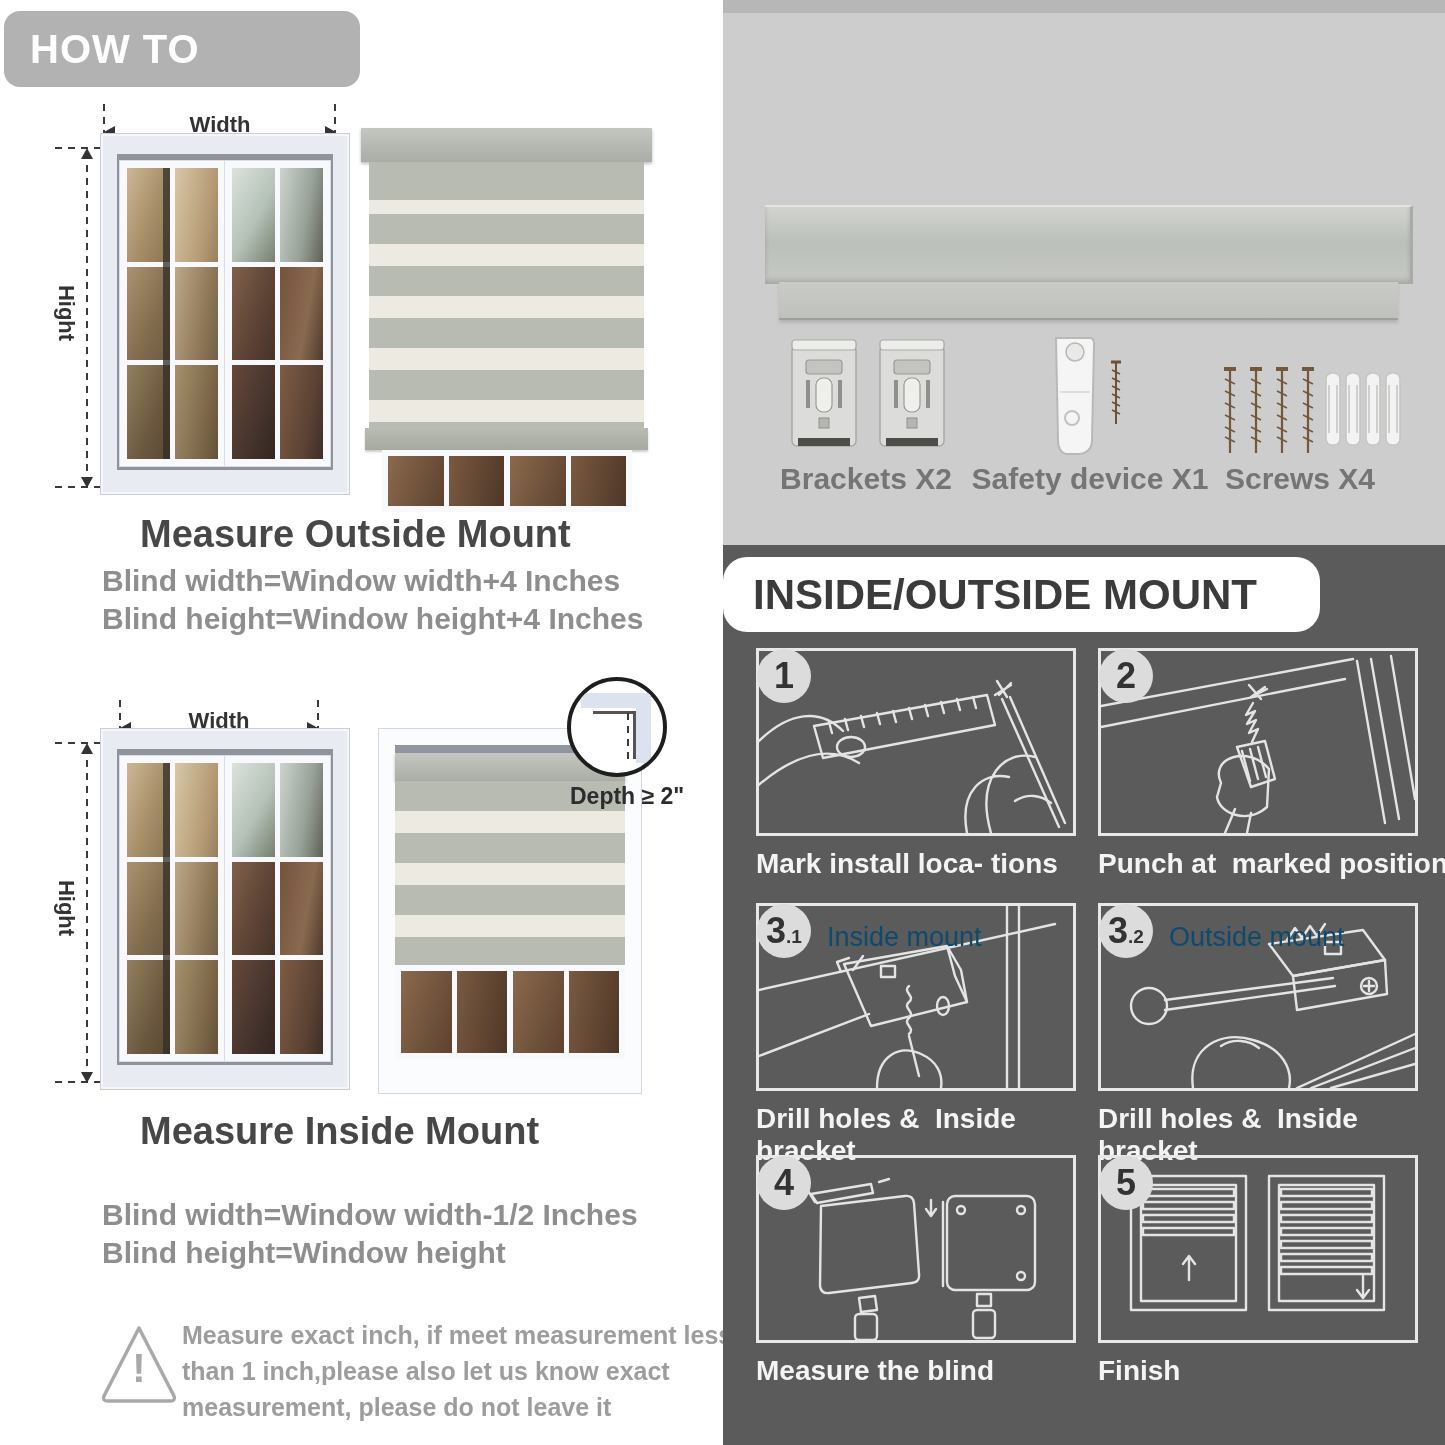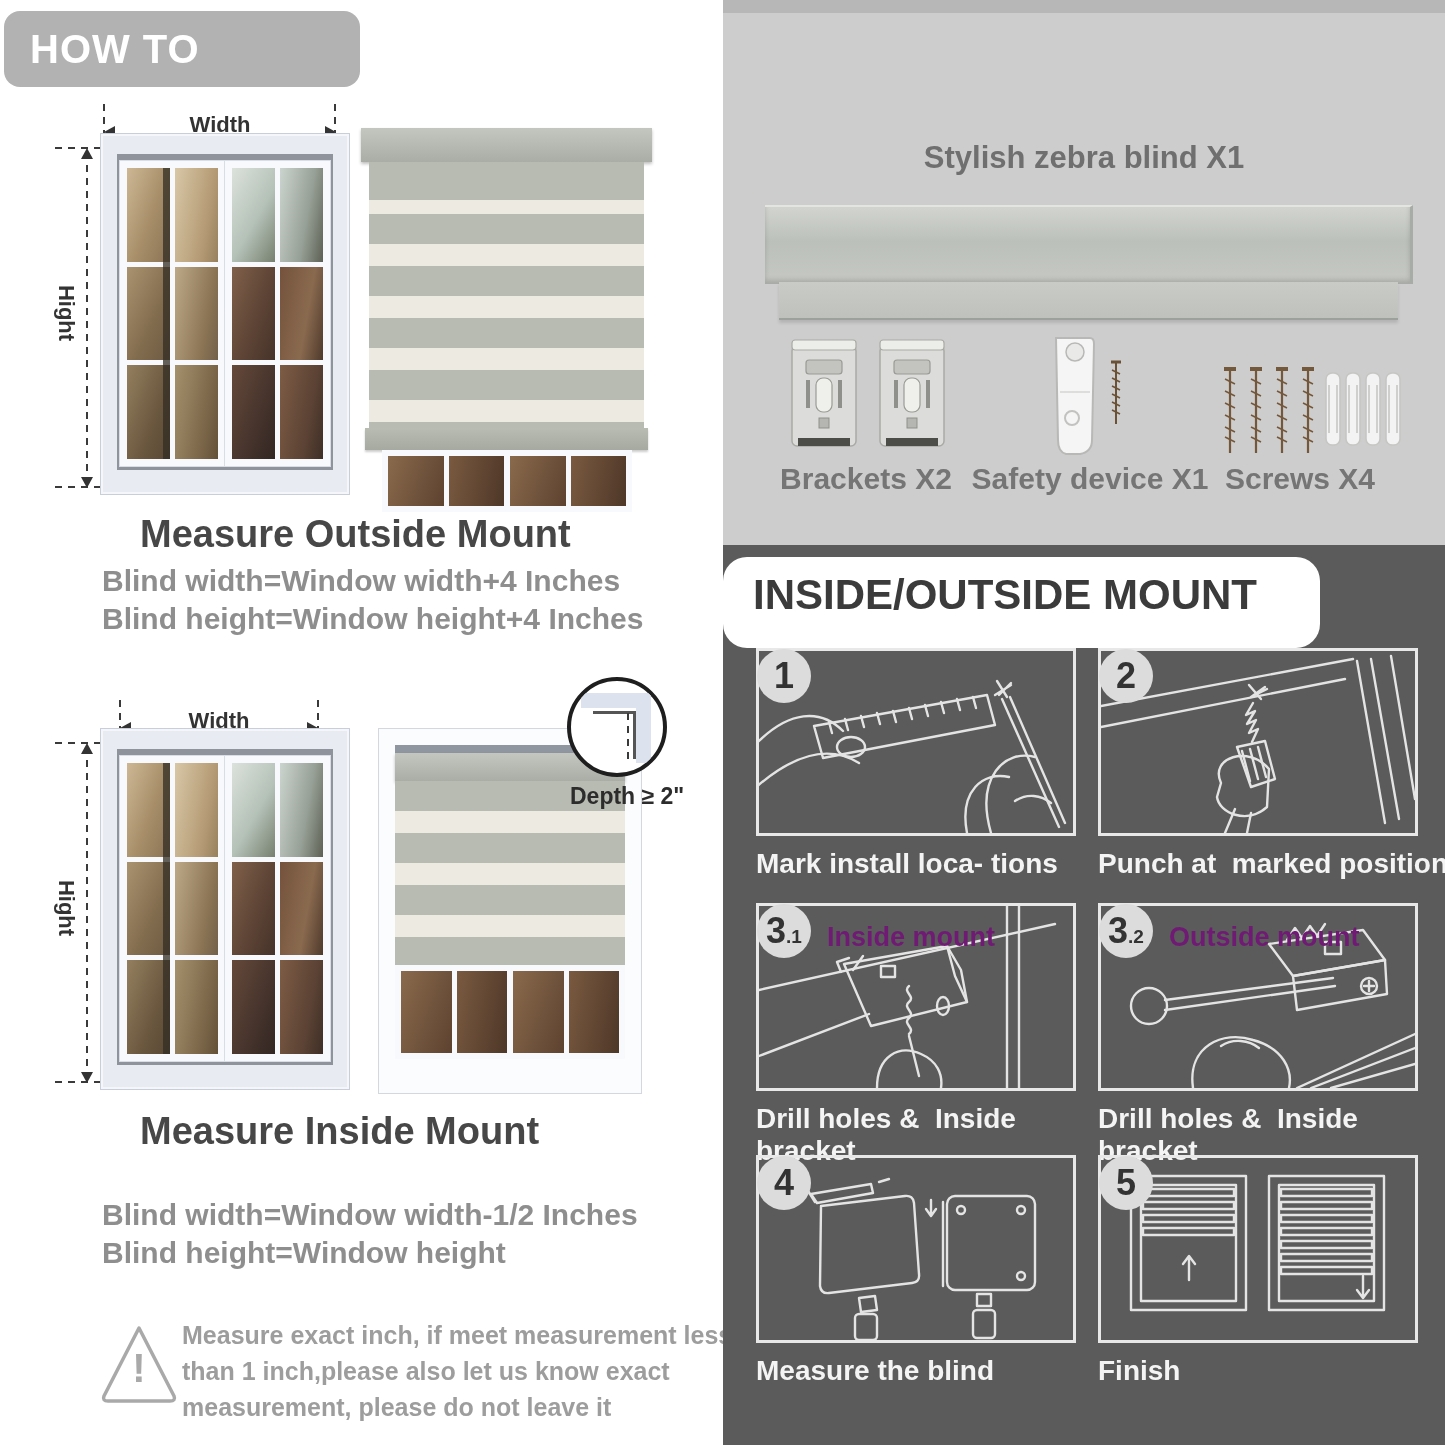--- a/index.html
+++ b/index.html
@@ -7,21 +7,21 @@
           font-family:"Liberation Sans",sans-serif;}
   .abs{position:absolute;}
 
   
   .hdr-left{left:4px;top:11px;width:356px;height:76px;background:#b2b2b2;border-radius:16px;}
   .hdr-left span{display:block;line-height:76px;padding-left:26px;font-size:40px;font-weight:bold;
                  color:#fff;letter-spacing:1px;}
   .hdr-included{left:723px;top:13px;width:499px;height:76px;background:#fff;border-radius:22px;}
   .hdr-included span{display:block;line-height:76px;padding-left:38px;font-size:40px;font-weight:bold;
                  color:#b4b4b4;letter-spacing:1px;}
-  .hdr-mount{left:723px;top:557px;width:597px;height:91px;background:#fff;border-radius:24px;}
+  .hdr-mount{left:723px;top:557px;width:597px;height:75px;background:#fff;border-radius:24px;}
   .hdr-mount span{display:block;line-height:75px;padding-left:30px;font-size:42px;font-weight:bold;
                  color:#3b3b3b;}
 
   
   .included-panel{left:723px;top:0;width:722px;height:545px;
                   background:linear-gradient(#b7b7b7 0 13px,#cdcdcd 13px);}
   .mount-panel{left:723px;top:545px;width:722px;height:900px;background:#5b5b5b;}
 
   .item-title{left:723px;top:140px;width:722px;text-align:center;font-size:31px;font-weight:bold;color:#6f6f6f;}
   .rail-top{left:765px;top:205px;width:645px;height:77px;
@@ -32,21 +32,21 @@
             background:linear-gradient(180deg,#c9ccc6,#bfc2bc);
             border-bottom:2px solid #9da19b;box-shadow:0 3px 3px rgba(0,0,0,.12);}
   .part-label{top:462px;font-size:30px;font-weight:bold;color:#757575;text-align:center;}
 
   
   .step{width:320px;height:188px;border:3px solid #e8e8e8;box-sizing:border-box;}
   .badge{position:absolute;left:-2px;top:-2px;width:54px;height:54px;border-radius:50%;
          background:#dcdcdc;display:flex;align-items:center;justify-content:center;}
   .badge .n{font-size:36px;font-weight:bold;color:#333;}
   .badge .sub{font-size:19px;font-weight:bold;color:#333;margin-top:12px;}
-  .step-title{position:absolute;left:68px;top:16px;font-size:27px;font-weight:bold;color:#701a75;}
+  .step-title{position:absolute;left:68px;top:16px;font-size:27px;font-weight:normal;color:#0c4a6e;}
   .caption{width:360px;font-size:28px;font-weight:bold;color:#f4f4f4;white-space:pre-wrap;}
   .illo{position:absolute;inset:0;width:314px;height:182px;}
   .illo path,.illo line,.illo rect,.illo circle,.illo ellipse,.illo polyline
        {fill:none;stroke:#e4e4e4;stroke-width:2.4;stroke-linecap:round;stroke-linejoin:round;}
 
   
   .win{background:#e8ebf2;border:1px solid #c9cfda;box-shadow:inset 0 0 0 2px #f4f6fa;}
   .win-open{position:absolute;left:16px;right:16px;top:20px;bottom:24px;background:#8f949c;}
   .sashes{position:absolute;left:19px;right:19px;top:27px;bottom:28px;background:#eef1f6;display:flex;}
   .sash{flex:1;border:7px solid #f7f9fc;box-shadow:0 0 0 1px #d9dde6;background:#f7f9fc;position:relative;
@@ -240,21 +240,20 @@
 
   <svg class="abs" style="left:98px;top:1320px;" width="82" height="88" viewBox="0 0 82 88">
     <path d="M41 8 L76 76 Q78 81 72 81 L10 81 Q4 81 6 76 Z" fill="none" stroke="#a9a9a9" stroke-width="3.5" stroke-linejoin="round"></path>
     <text x="41" y="62" font-size="40" font-weight="bold" fill="#a9a9a9" text-anchor="middle" font-family="Liberation Sans,sans-serif">!</text>
   </svg>
   <div class="abs warn-line" style="left:182px;top:1317px;">Measure exact inch, if meet measurement less</div>
   <div class="abs warn-line" style="left:182px;top:1353px;">than 1 inch,please also let us know exact</div>
   <div class="abs warn-line" style="left:182px;top:1389px;">measurement, please do not leave it</div>
 
   <div class="abs included-panel"></div>
-  <div class="abs item-title">Stylish zebra blind X1</div>
 
   <div class="abs rail-top"></div>
   <div class="abs rail-lip"></div>
 
   <svg class="abs" style="left:788px;top:338px;" width="160" height="120" viewBox="0 0 160 120">
     <g>
       <rect x="4" y="8" width="64" height="100" rx="5" fill="#dcdcda" stroke="#a9a9a5" stroke-width="1.5"></rect>
       <rect x="4" y="2" width="64" height="10" rx="3" fill="#eceeea" stroke="#a9a9a5" stroke-width="1.2"></rect>
       <rect x="18" y="22" width="36" height="14" rx="3" fill="#c3c3bf" stroke="#9a9a96" stroke-width="1.2"></rect>
       <rect x="28" y="40" width="16" height="34" rx="7" fill="#efefec" stroke="#9a9a96" stroke-width="1.2"></rect>

